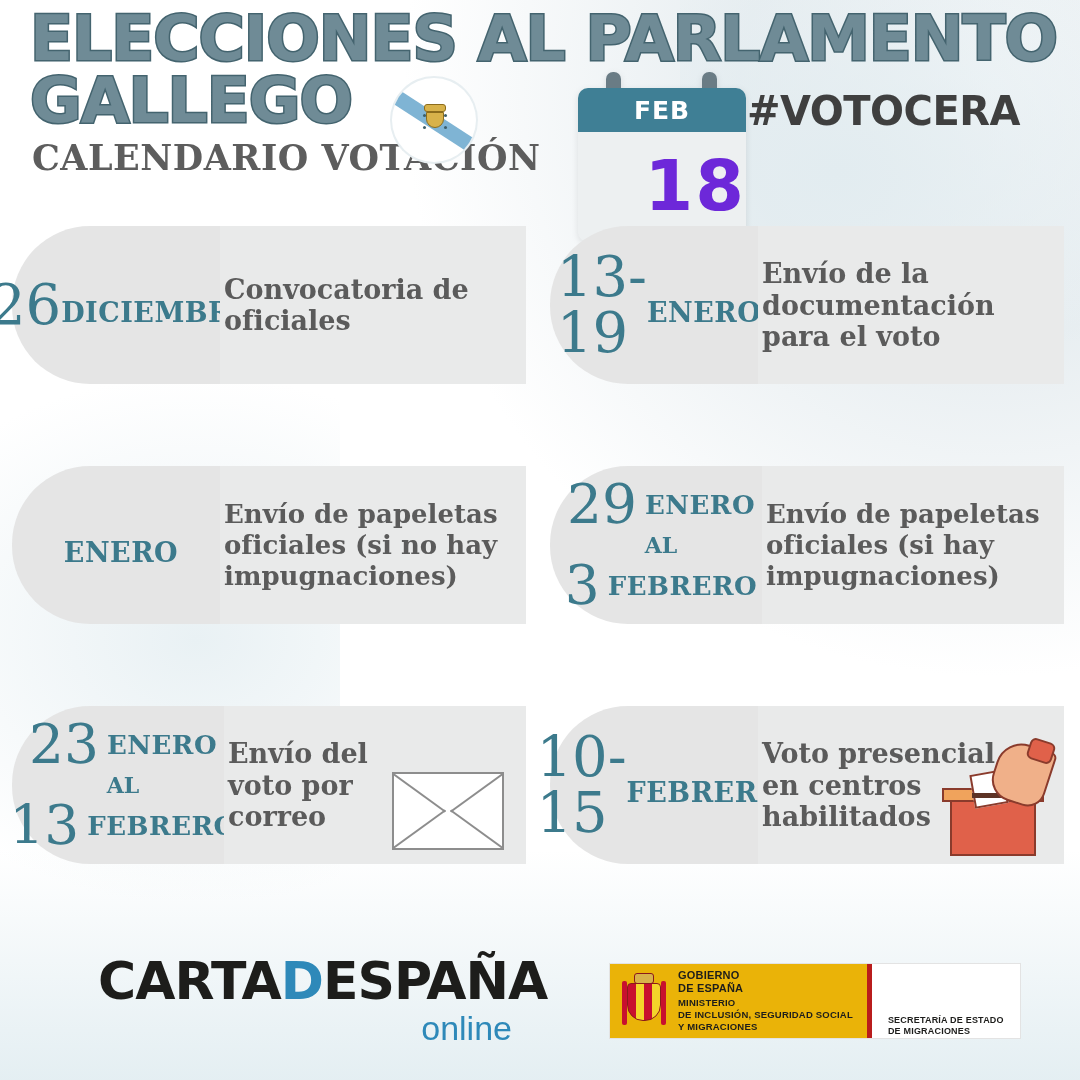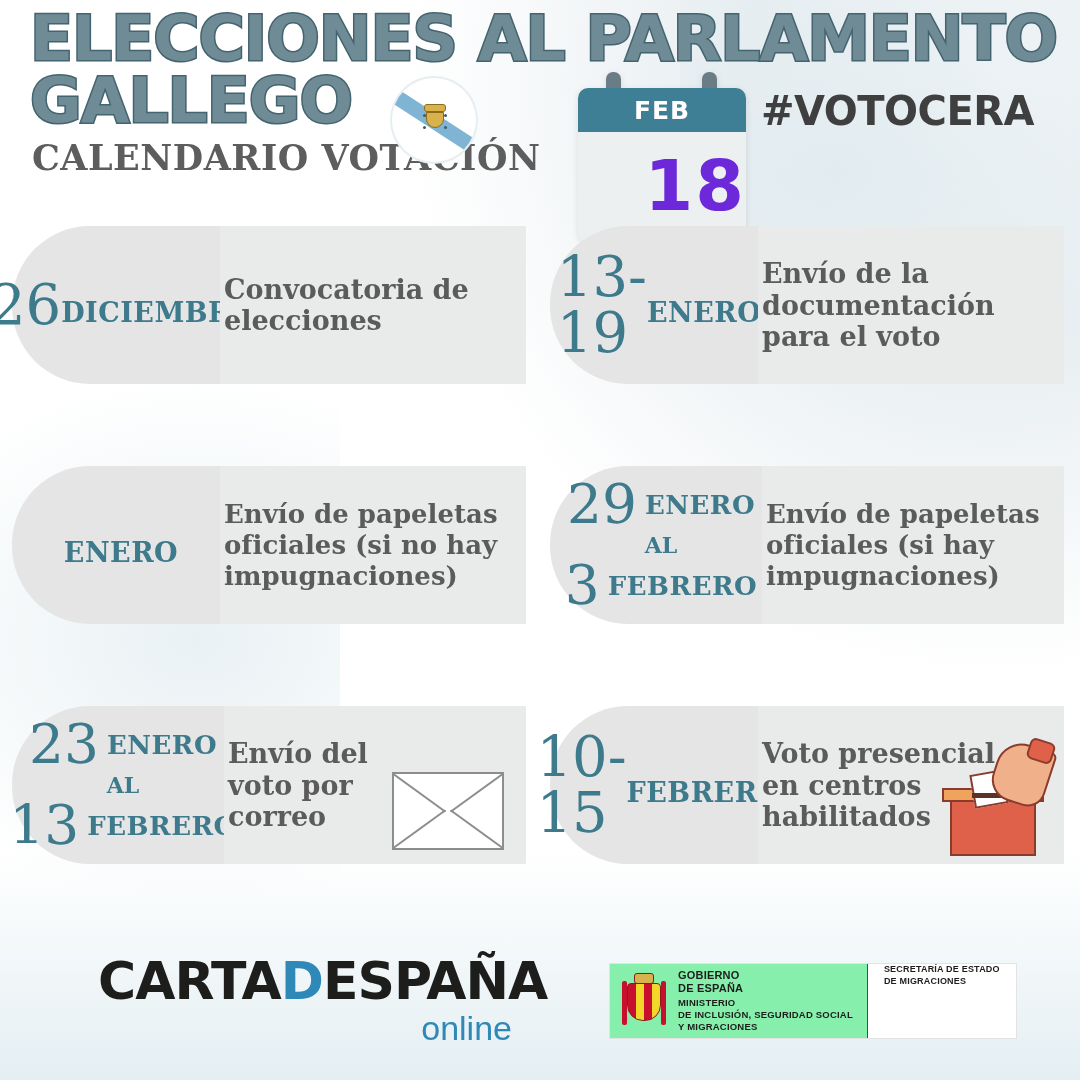--- a/index.html
+++ b/index.html
@@ -161,21 +161,21 @@
     font-weight: bold;
     font-size: 70px;
     color: #6d28d9;
     text-align: right;
     line-height: 108px;
     letter-spacing: 2px;
   }
 
   .hashtag {
     position: absolute;
-    right: 46px; top: 88px;
+    right: 60px; top: 88px;
     font-family: "DejaVu Sans", sans-serif;
     font-weight: bold;
     font-size: 40px;
     color: #3f3f3f;
     letter-spacing: -0.5px;
   }
 
   
   .grid {
     position: relative;
@@ -375,21 +375,21 @@
   }
 
   .gov-logo {
     margin-left: 92px;
     display: flex;
     align-items: stretch;
     height: 74px;
     box-shadow: 0 0 0 1px #e3e3e3;
   }
   .gov-yellow {
-    background: #86efac;
+    background: #eab308;
     display: flex;
     align-items: center;
     padding: 0 14px 0 12px;
     gap: 12px;
   }
   .gov-shield {
     width: 44px; height: 56px;
     position: relative;
   }
   .gov-shield .sh {
@@ -430,23 +430,23 @@
     font-family: "Liberation Sans", sans-serif;
     font-weight: bold;
     font-size: 9.5px;
     color: #1d1d1b;
     margin-top: 4px;
     letter-spacing: 0.2px;
   }
   .gov-white {
     background: #ffffff;
     display: flex;
-    align-items: flex-start;
+    align-items: flex-end;
     padding: 0 16px;
-    border-left: 1px solid #b91c1c;
+    border-left: 5px solid #b91c1c;
   }
   .gov-white .t3 {
     font-family: "Liberation Sans", sans-serif;
     font-weight: bold;
     font-size: 9px;
     color: #1d1d1b;
     letter-spacing: 0.2px;
     line-height: 1.3;
   }
 </style>
@@ -489,21 +489,21 @@
 </header>
 
 <section class="grid">
 
   <div class="item">
     <div class="date-box">
       <div class="date-num">26</div>
       <div class="date-month">DICIEMBRE</div>
     </div>
     <div class="text-box">
-      <p>Convocatoria de elecciones</p>
+      <p>Convocatoria de oficiales</p>
     </div>
   </div>
 
   <div class="item">
     <div class="date-box">
       <div class="date-num">13-19</div>
       <div class="date-month">ENERO</div>
     </div>
     <div class="text-box">
       <p>Envío de la documentación para el voto</p>

